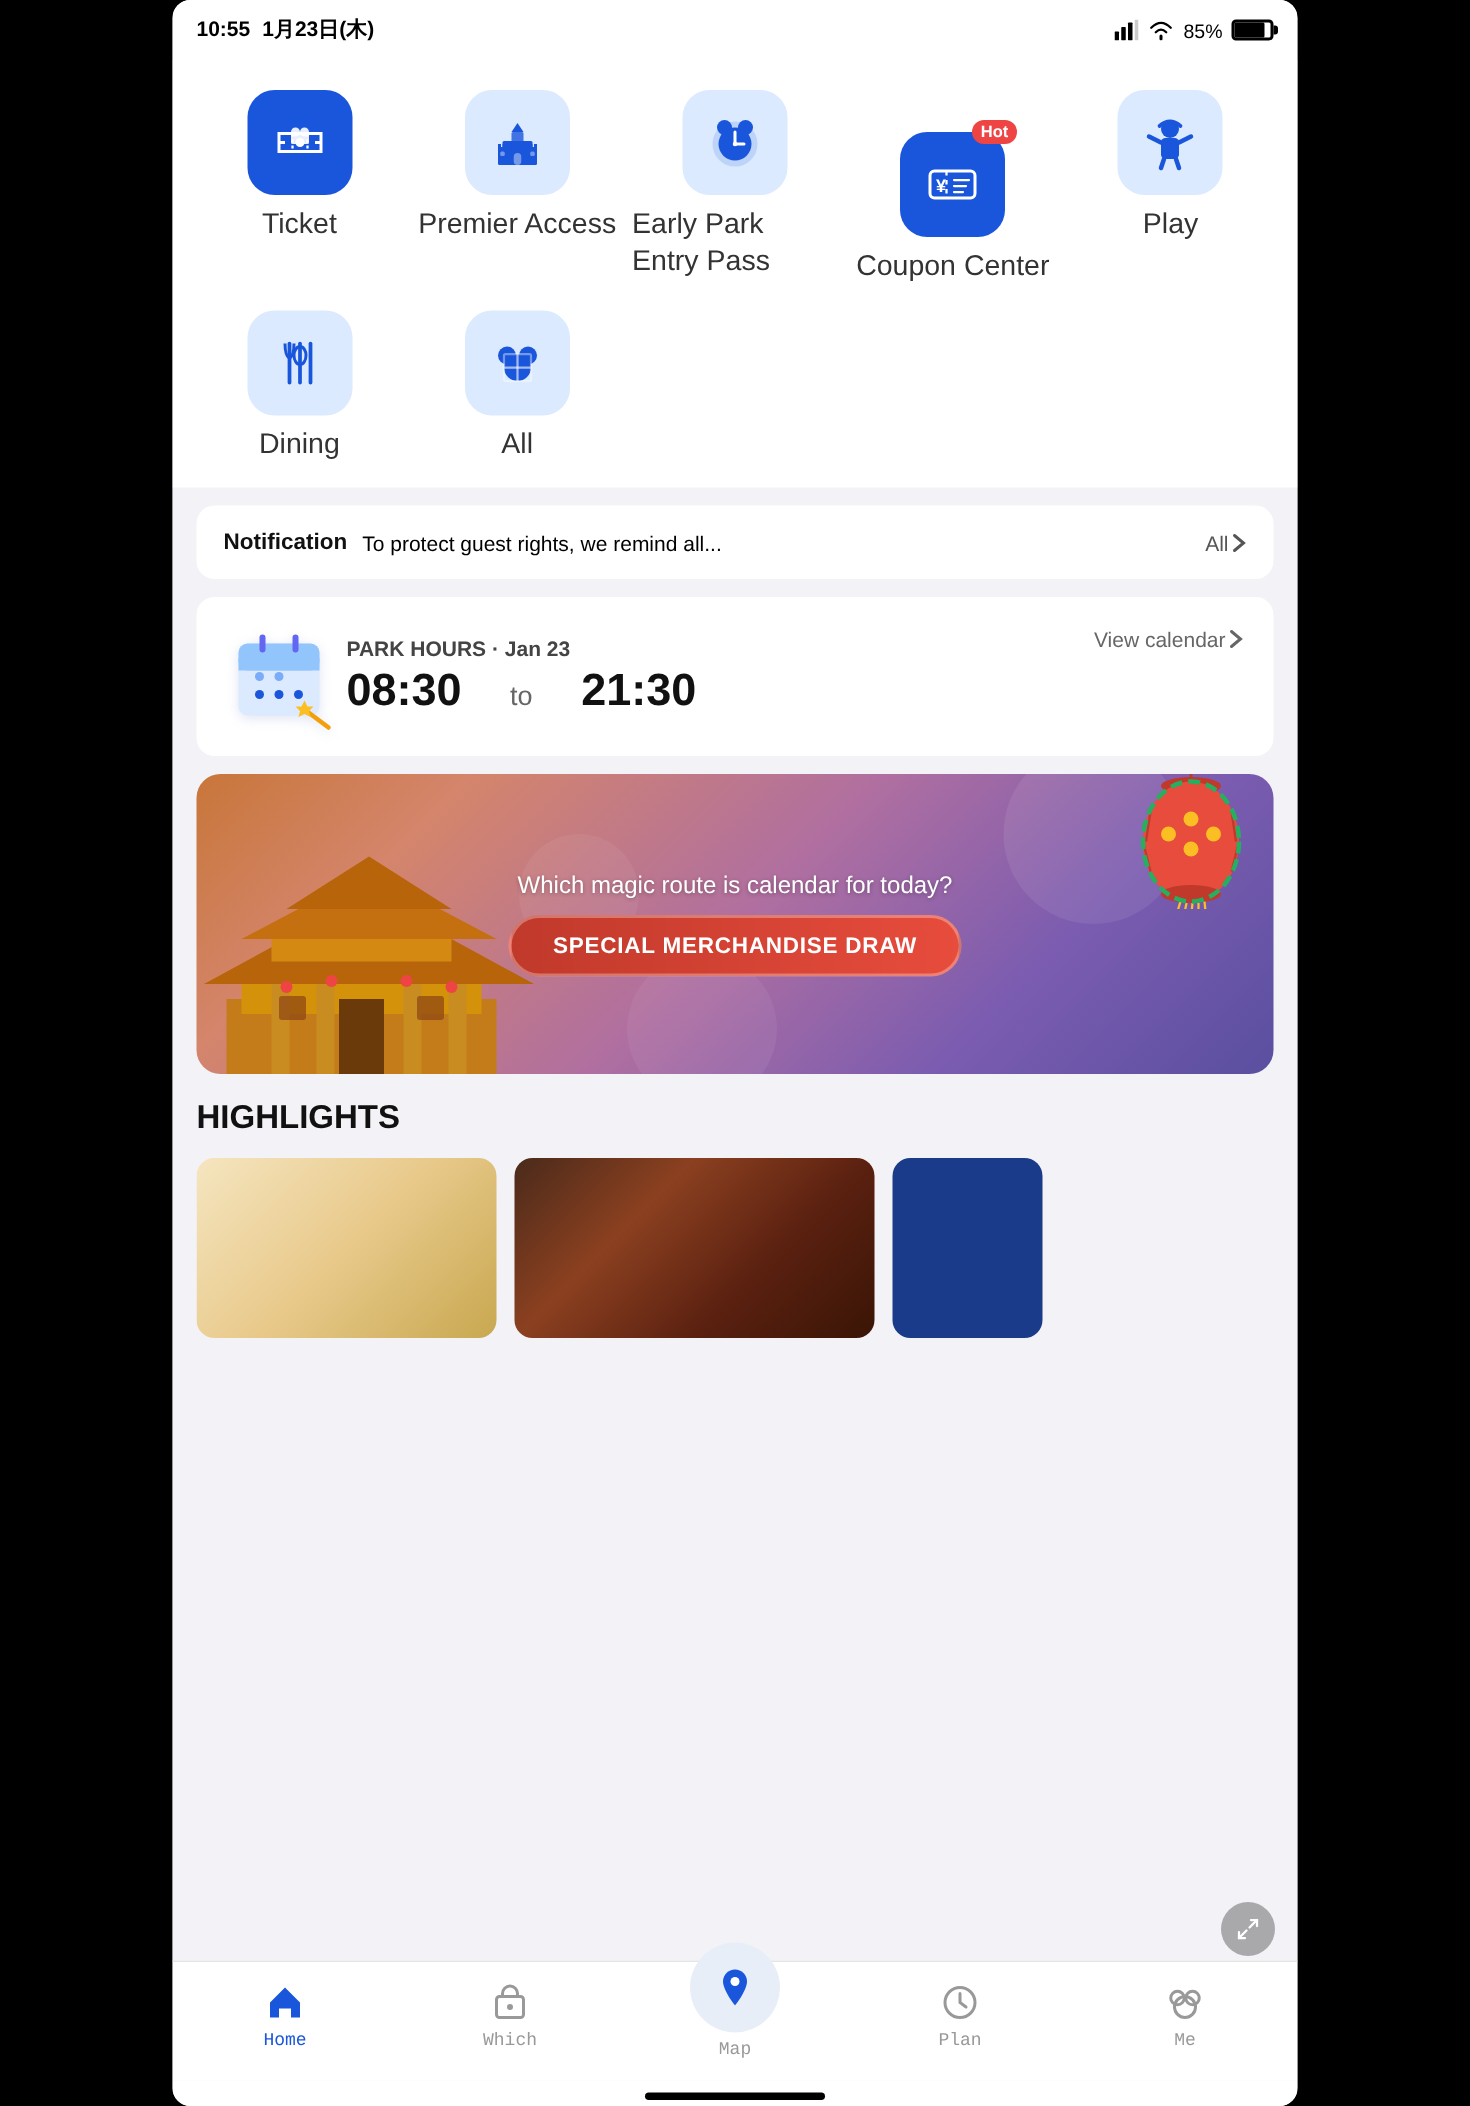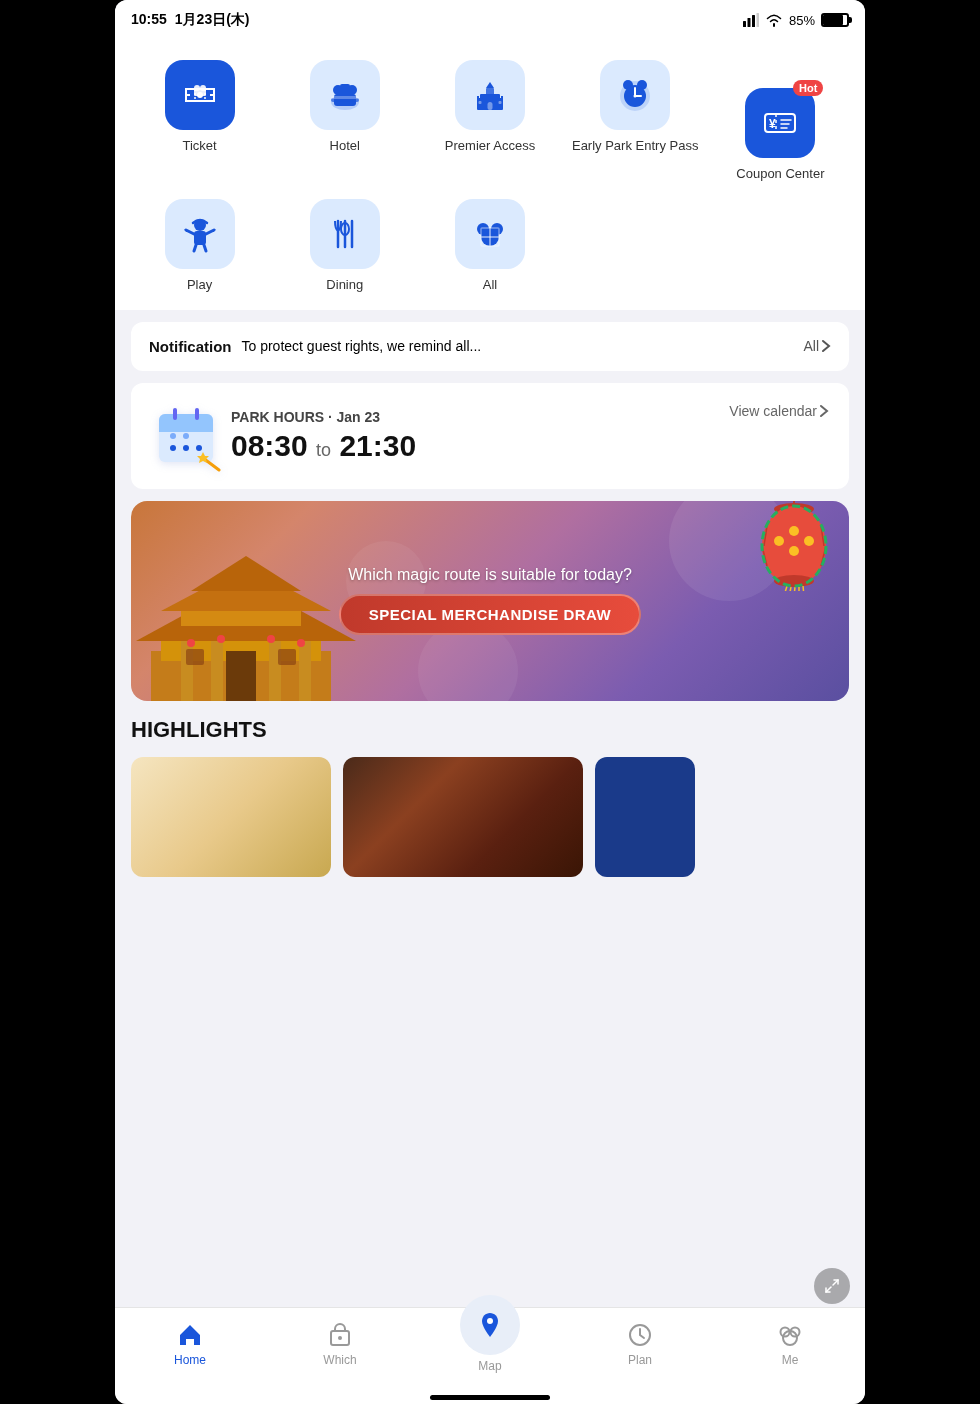--- a/index.html
+++ b/index.html
@@ -114,21 +114,21 @@
       justify-content: center;
       position: relative;
     }
     .icon-circle.light-blue {
       background: #dbeafe;
     }
     .icon-circle svg {
       color: white;
     }
     .icon-label {
-      font-size: 13px;
+      font-size: 19px;
       color: #333;
       text-align: left;
       line-height: 1.3;
     }
     .hot-badge {
       position: absolute;
       top: -8px;
       right: -8px;
       background: #ef4444;
       color: white;
@@ -195,21 +195,21 @@
     }
     .park-hours-time {
       font-size: 30px;
       font-weight: 800;
       color: #111;
     }
     .park-hours-time .to-text {
       font-size: 18px;
       font-weight: 500;
       color: #666;
-      margin: 0 0;
+      margin: 0 24px;
     }
     .view-calendar {
       font-size: 14px;
       color: #666;
       white-space: nowrap;
       display: flex;
       align-items: center;
       gap: 2px;
       align-self: flex-start;
       padding-top: 2px;
@@ -297,20 +297,21 @@
     .nav-item .nav-icon {
       width: 28px;
       height: 28px;
       display: flex;
       align-items: center;
       justify-content: center;
     }
     .nav-label {
       font-size: 12px;
       color: #999;
+      font-family: Liberation Mono, monospace;
     }
     .nav-label.active {
       color: #1a56db;
     }
     .nav-item.map-item {
       position: relative;
     }
     .nav-map-circle {
       width: 60px;
       height: 60px;
@@ -386,39 +387,20 @@
                 <path d="M13 12V24M23 12V24" stroke="white" stroke-width="1.5" stroke-dasharray="2 2"></path>
 
                 <circle cx="15" cy="11" r="3" fill="white" opacity="0.9"></circle>
                 <circle cx="21" cy="11" r="3" fill="white" opacity="0.9"></circle>
                 <rect x="12" y="11" width="12" height="8" rx="1" fill="white" opacity="0.9"></rect>
               </svg>
             </div>
             <span class="icon-label">Ticket</span>
           </div>
 
-          <div class="icon-item">
-            <div class="icon-circle light-blue">
-              <svg width="42" height="42" viewBox="0 0 42 42" fill="none">
-
-                <ellipse cx="21" cy="28" rx="14" ry="8" fill="#1a56db" opacity="0.2"></ellipse>
-                <rect x="10" y="20" width="22" height="12" rx="3" fill="#1a56db"></rect>
-
-                <rect x="7" y="24" width="28" height="4" rx="2" fill="#1a56db" opacity="0.7"></rect>
-
-                <circle cx="14" cy="16" r="5" fill="#1a56db"></circle>
-                <circle cx="28" cy="16" r="5" fill="#1a56db"></circle>
-
-                <rect x="16" y="10" width="10" height="14" rx="2" fill="#1a56db"></rect>
-
-                <rect x="7" y="22" width="28" height="3" rx="1.5" fill="white" opacity="0.3"></rect>
-              </svg>
-            </div>
-            <span class="icon-label">Hotel</span>
-          </div>
 
 
           <div class="icon-item">
             <div class="icon-circle light-blue">
               <svg width="42" height="42" viewBox="0 0 42 42" fill="none">
 
                 <rect x="11" y="20" width="20" height="16" rx="1" fill="#1a56db"></rect>
                 <rect x="8" y="24" width="6" height="12" rx="1" fill="#1a56db"></rect>
                 <rect x="28" y="24" width="6" height="12" rx="1" fill="#1a56db"></rect>
 
@@ -638,21 +620,21 @@
             <line x1="42" y1="96" x2="40" y2="106" stroke="#fbbf24" stroke-width="1.5"></line>
             <line x1="46" y1="96" x2="45" y2="106" stroke="#fbbf24" stroke-width="1.5"></line>
             <line x1="50" y1="96" x2="50" y2="106" stroke="#fbbf24" stroke-width="1.5"></line>
             <line x1="54" y1="95" x2="55" y2="105" stroke="#fbbf24" stroke-width="1.5"></line>
 
             <ellipse cx="45" cy="55" rx="32" ry="40" fill="none" stroke="#27ae60" stroke-width="3" stroke-dasharray="8 4"></ellipse>
           </svg>
         </div>
 
         <div class="banner-content">
-          <div class="banner-subtitle">Which magic route is suitable for today?</div>
+          <div class="banner-subtitle">Which magic route is calendar for today?</div>
           <button class="banner-btn">SPECIAL MERCHANDISE DRAW</button>
         </div>
       </div>
 
       <div class="highlights-section">
         <div class="highlights-title">HIGHLIGHTS</div>
         <div class="highlights-scroll">
           <div class="highlight-card" style="background: linear-gradient(135deg, #f5e5c0, #e8c98a, #c8a850);"></div>
           <div class="highlight-card" style="background: linear-gradient(135deg, #4a2a1a, #8b4020, #5a2010, #3a1505); width:240px;"></div>
           <div class="highlight-card" style="background: #1a3a8a; width:100px;"></div>

